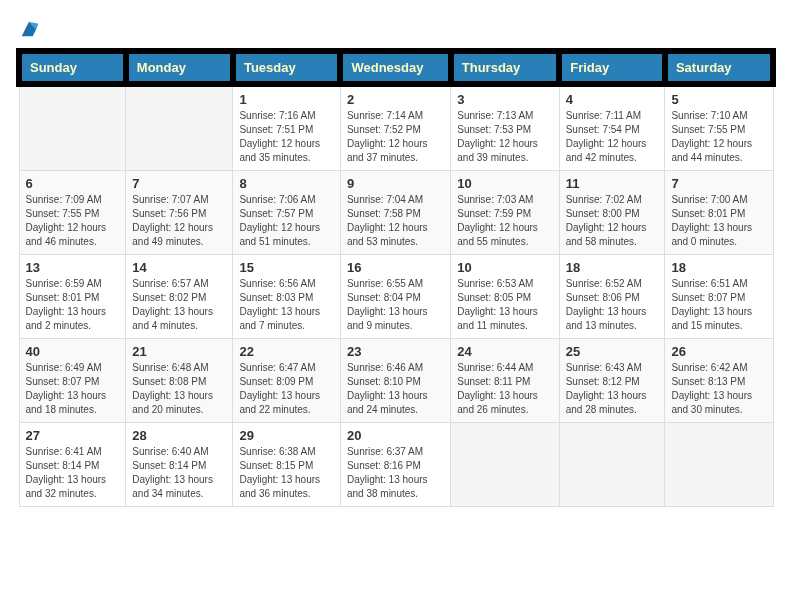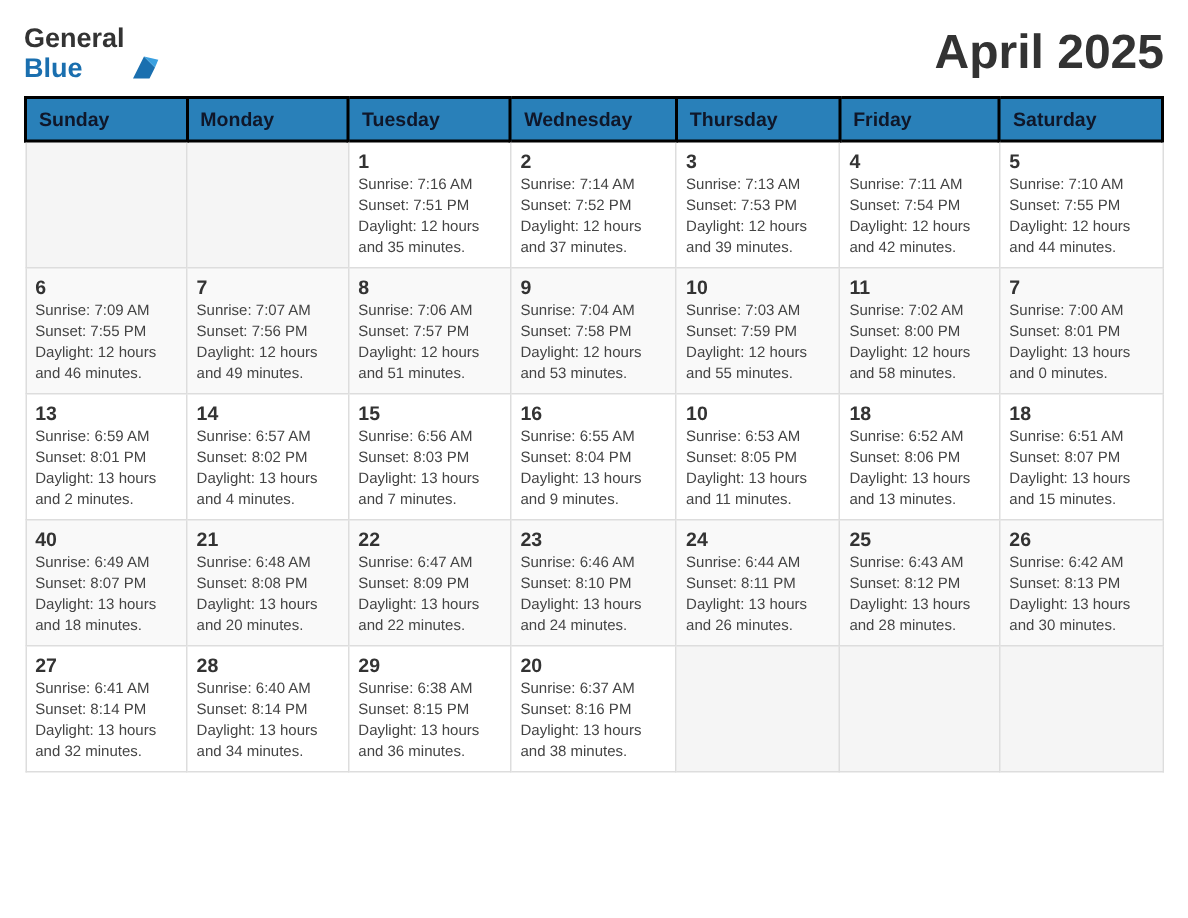--- a/index.html
+++ b/index.html
@@ -39,25 +39,25 @@
       font-size: 14px;
       color: #555;
     }
     .calendar {
       width: 100%;
       border-collapse: collapse;
       border: 1px solid #ccc;
     }
     .calendar th {
       background-color: #2980b9;
-      color: #0f172a;
+      color: #fef9c3;
       text-align: left;
       padding: 6px 8px;
       font-size: 13px;
-      border: 2px solid #000000;
+      border: 6px solid #000000;
     }
     .calendar td {
       vertical-align: top;
       padding: 5px 6px;
       border: 1px solid #ddd;
       width: 113px;
       min-height: 80px;
       font-size: 10.5px;
       color: #333;
       background: #fff;
@@ -83,31 +83,26 @@
       display: flex;
       flex-direction: row;
       align-items: flex-end;
     }
   </style>
 </head>
 <body>
 
 <div class="header">
   <div class="logo-wrap">
-    <div class="logo-text">
-      <span style="font-size:18px;font-weight:bold;color:#333;">General</span>
-      <span style="font-size:18px;font-weight:bold;color:#1a6faf;">Blue</span>
-    </div>
     <svg class="logo-icon" viewBox="0 0 30 30" width="30" height="30">
       <polygon points="5,25 15,5 25,15 20,25" fill="#1a6faf"></polygon>
       <polygon points="15,5 25,15 28,8" fill="#3aa0e0"></polygon>
     </svg>
   </div>
   <div class="title-section">
-    <div class="month-title">April 2025</div>
   </div>
 </div>
 
 <table class="calendar">
   <thead>
     <tr>
     <th>Sunday</th>
         <th>Monday</th>
         <th>Tuesday</th>
         <th>Wednesday</th>

